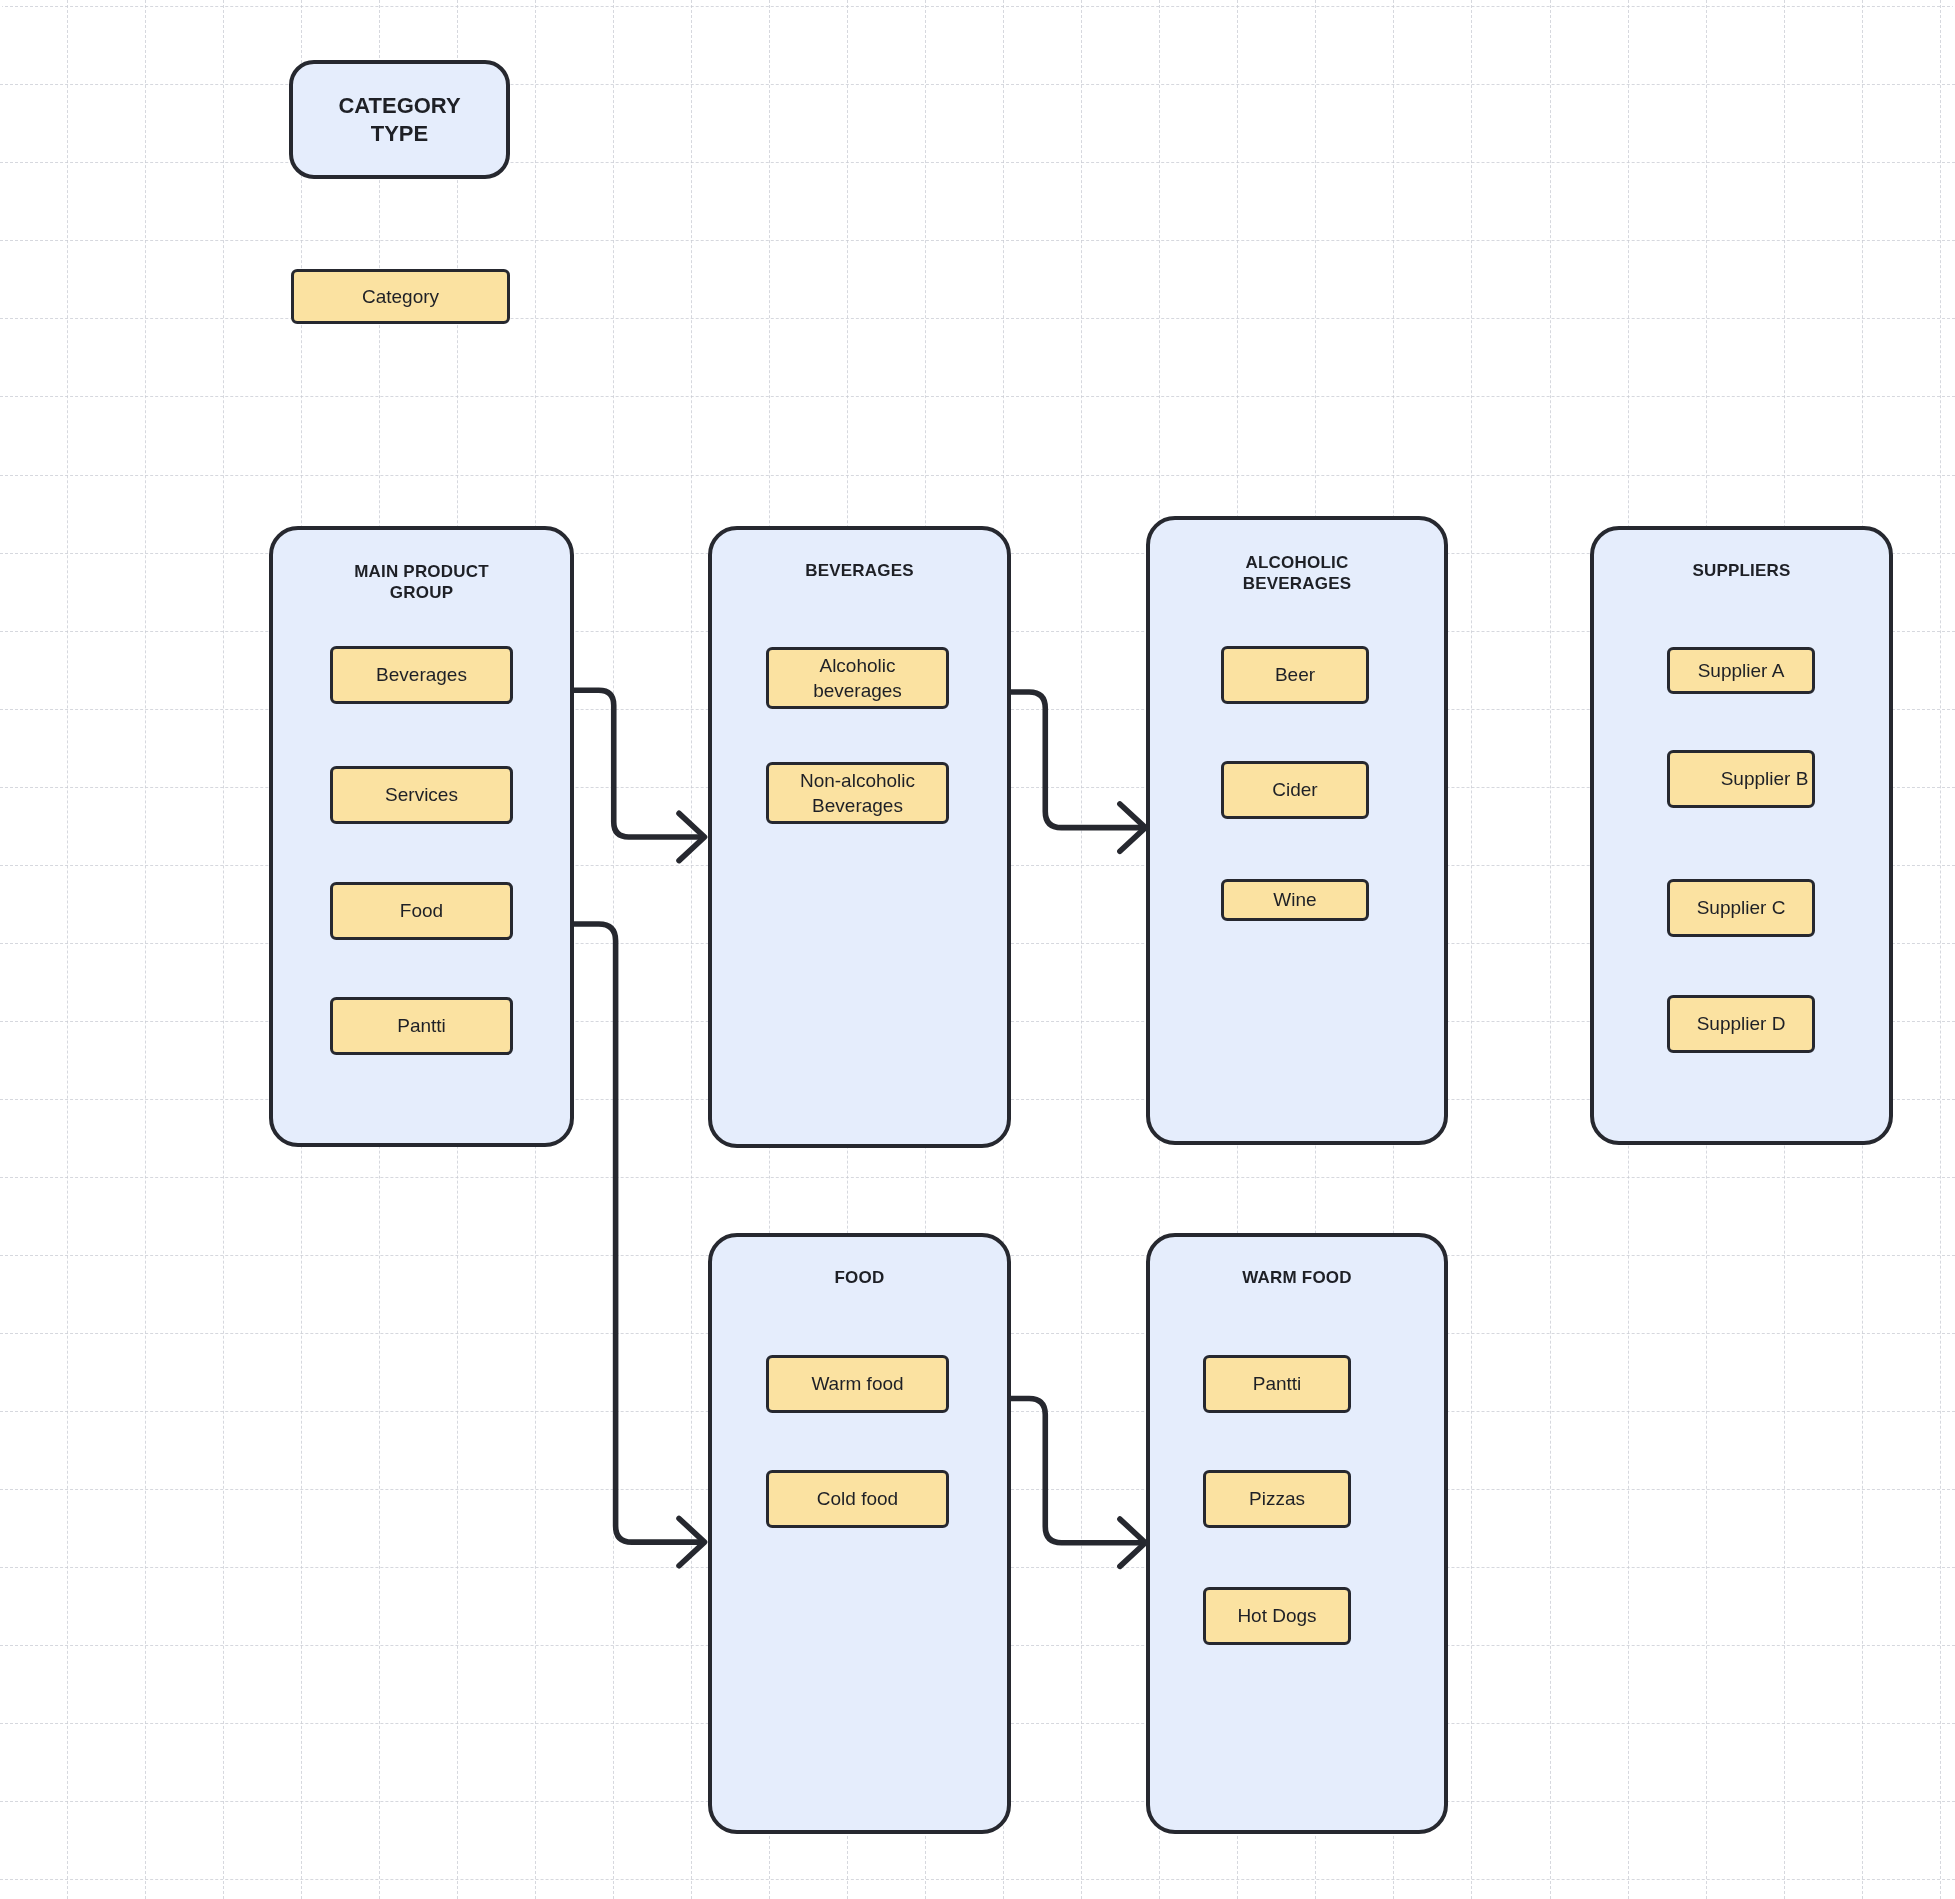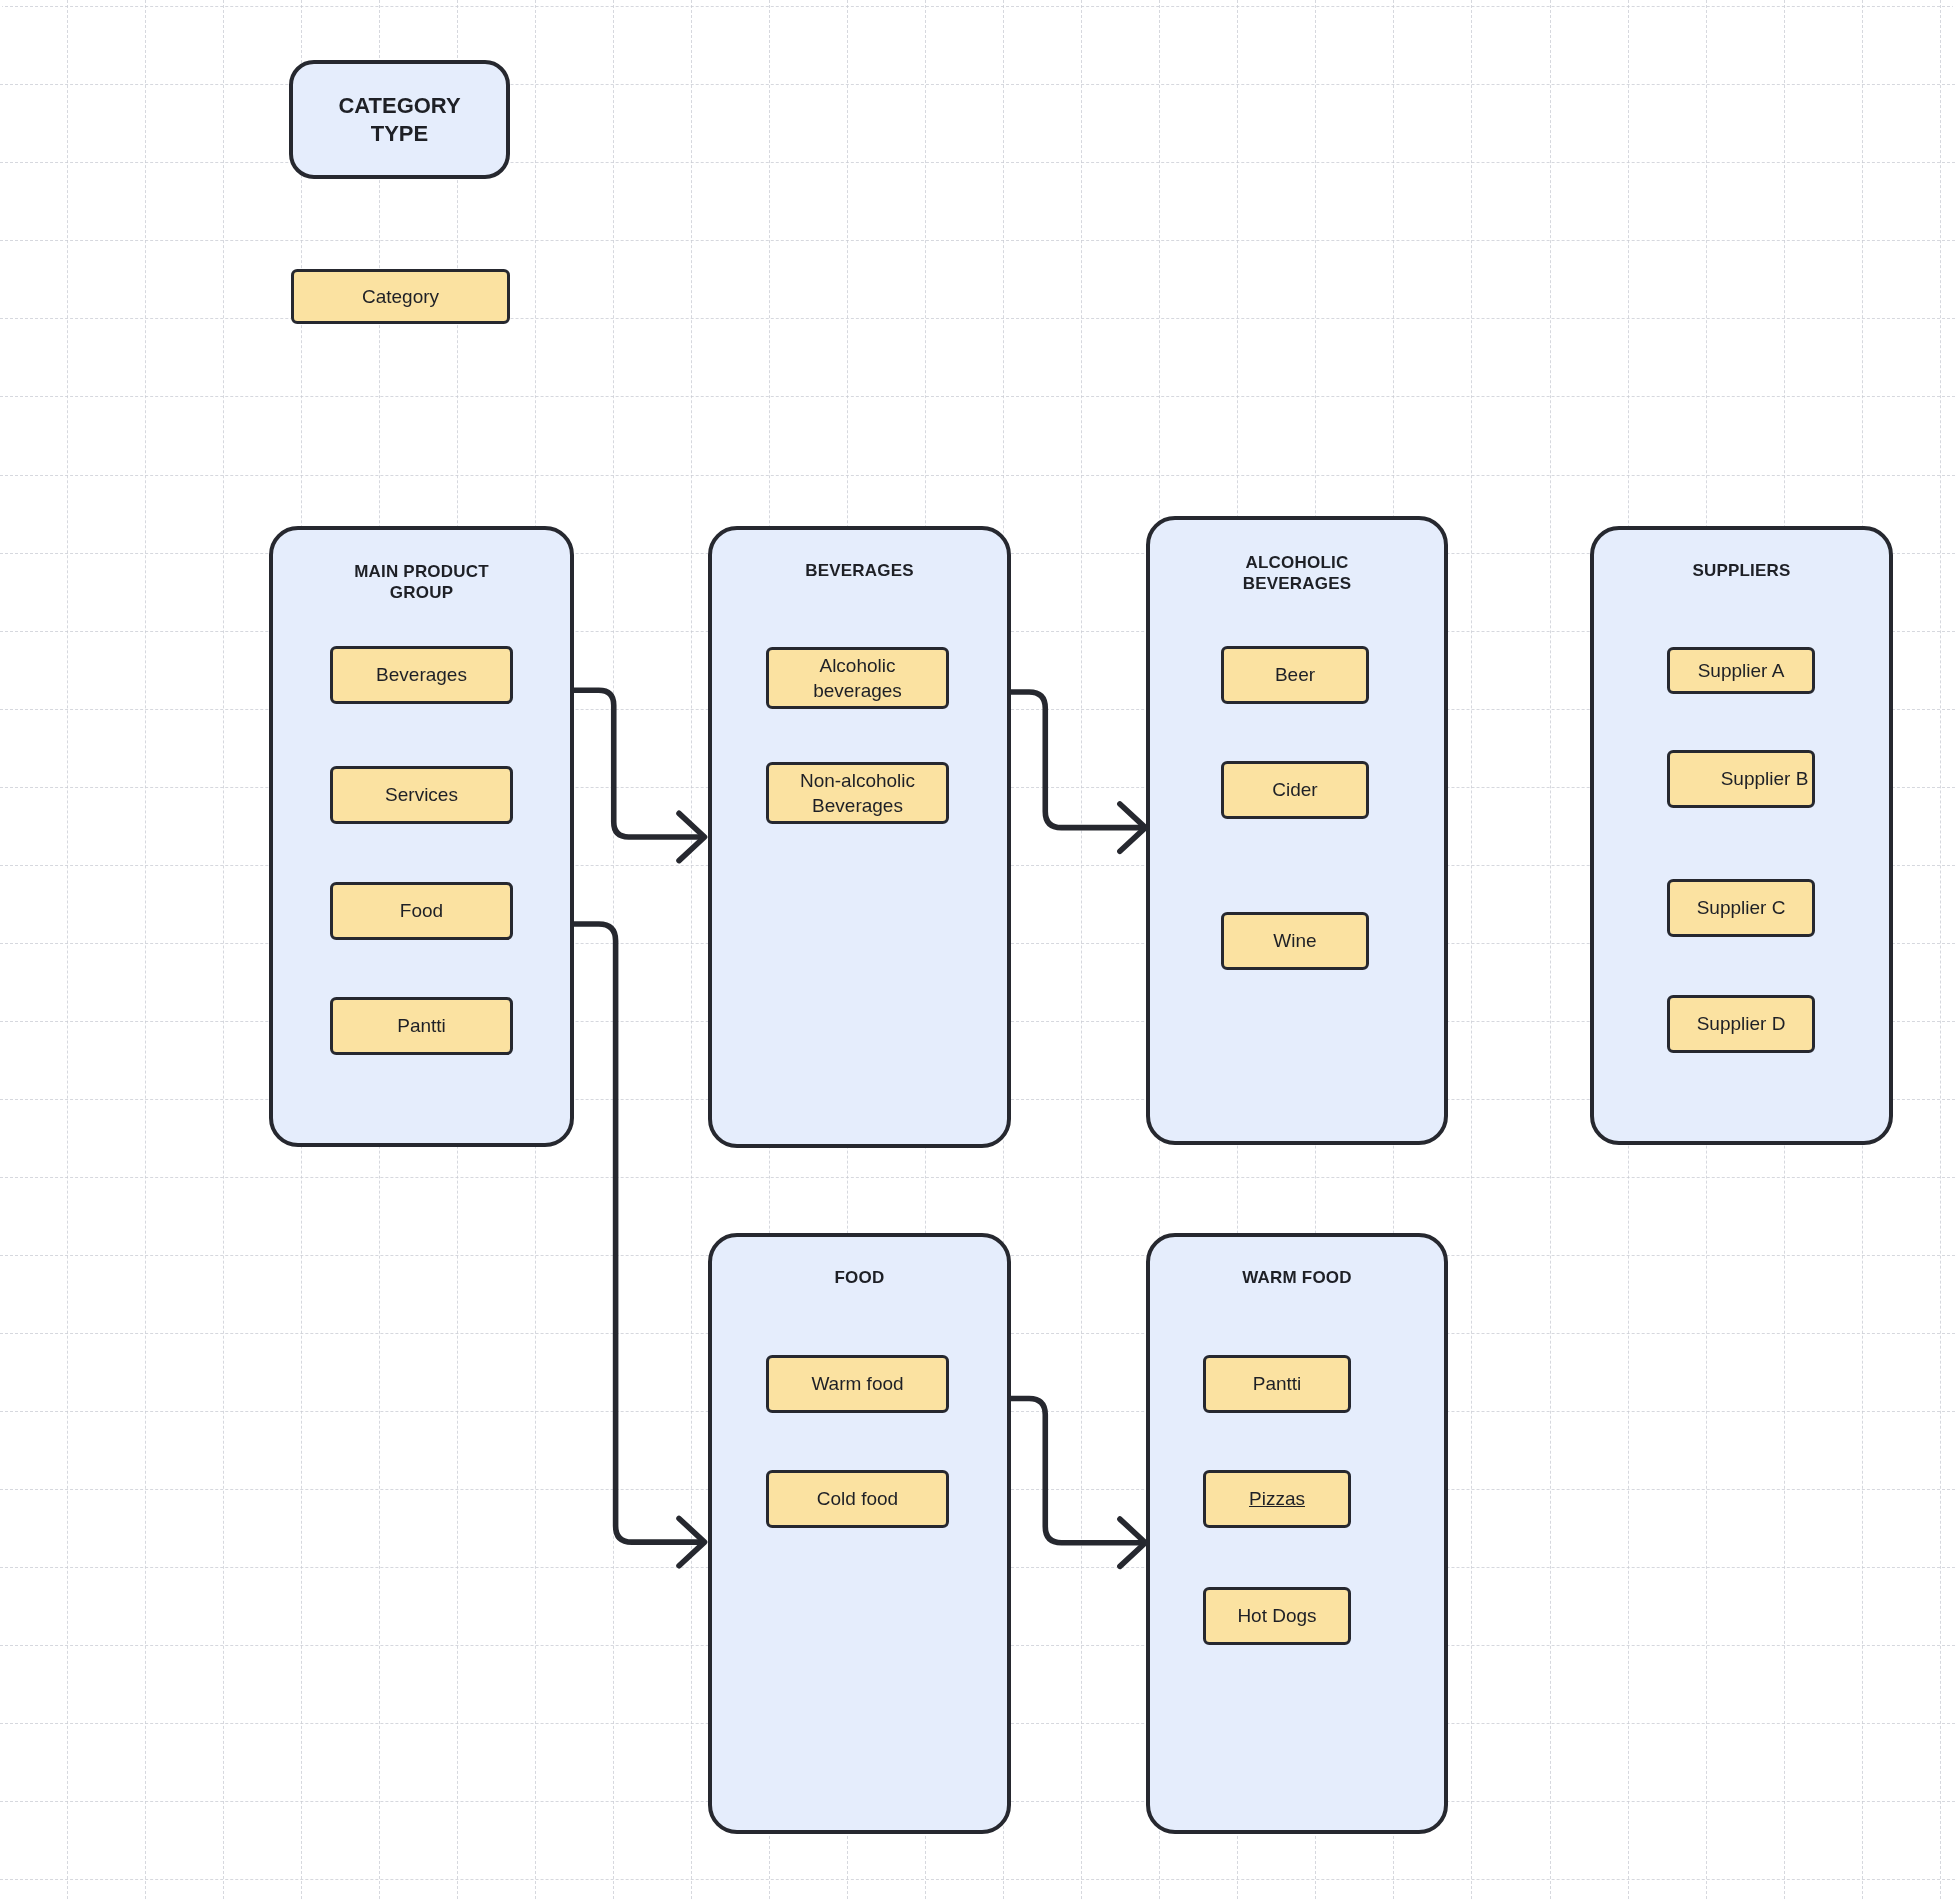--- a/index.html
+++ b/index.html
@@ -243,21 +243,21 @@
       <div>ALCOHOLIC</div>
       <div>BEVERAGES</div>
     </div>
   </div>
   <div class="leaf-node" style="left:1221px; top:646px; width:148px; height:58px;">
     <span>Beer</span>
   </div>
   <div class="leaf-node" style="left:1221px; top:761px; width:148px; height:58px;">
     <span>Cider</span>
   </div>
-  <div class="leaf-node" style="left:1221px; top:912px; width:148px; height:58px;">
+  <div class="leaf-node" style="left:1221px; top:879px; width:148px; height:42px;">
     <span>Wine</span>
   </div>
 
   <div class="container-node" style="left:1590px; top:526px; width:303px; height:619px;">
     <div class="container-title" style="top:31px;">
       <div>SUPPLIERS</div>
     </div>
   </div>
   <div class="leaf-node" style="left:1667px; top:647px; width:148px; height:47px;">
     <span>Supplier A</span>
@@ -285,21 +285,21 @@
   </div>
 
   <div class="container-node" style="left:1146px; top:1233px; width:302px; height:601px;">
     <div class="container-title" style="top:31px;">
       <div>WARM FOOD</div>
     </div>
   </div>
   <div class="leaf-node" style="left:1203px; top:1355px; width:148px; height:58px;">
     <span>Pantti</span>
   </div>
-  <div class="leaf-node" style="left:1203px; top:1470px; width:148px; height:58px;text-decoration:underline;">
+  <div class="leaf-node" style="left:1203px; top:1470px; width:148px; height:58px;">
     <span>Pizzas</span>
   </div>
   <div class="leaf-node" style="left:1203px; top:1587px; width:148px; height:58px;">
     <span>Hot Dogs</span>
   </div>
 
 </div>
 
 
 </body></html>

